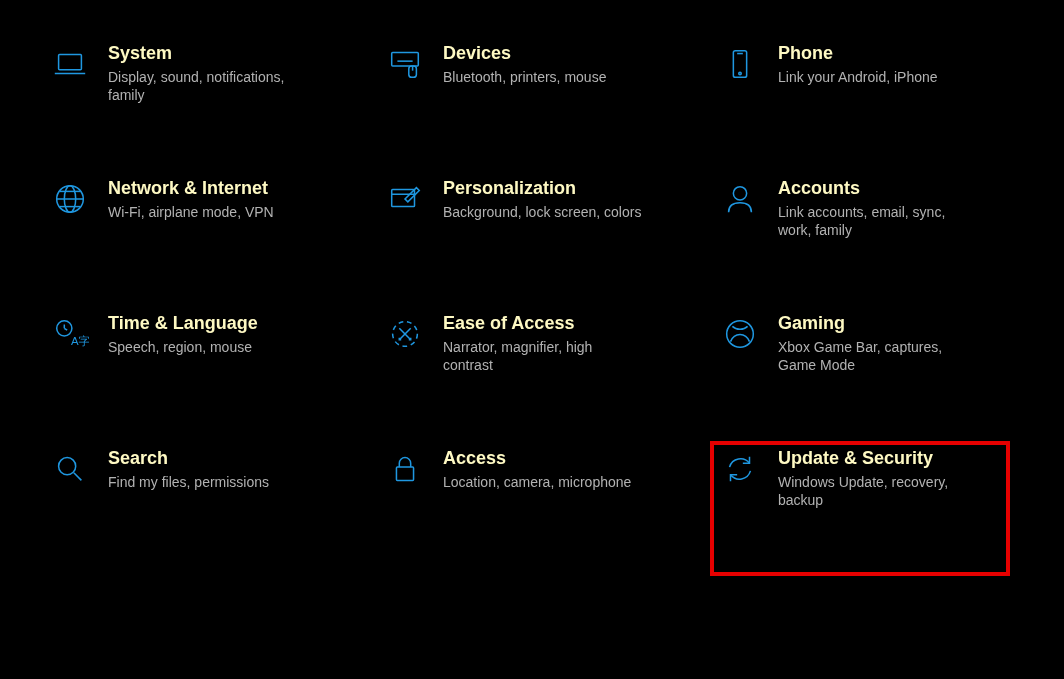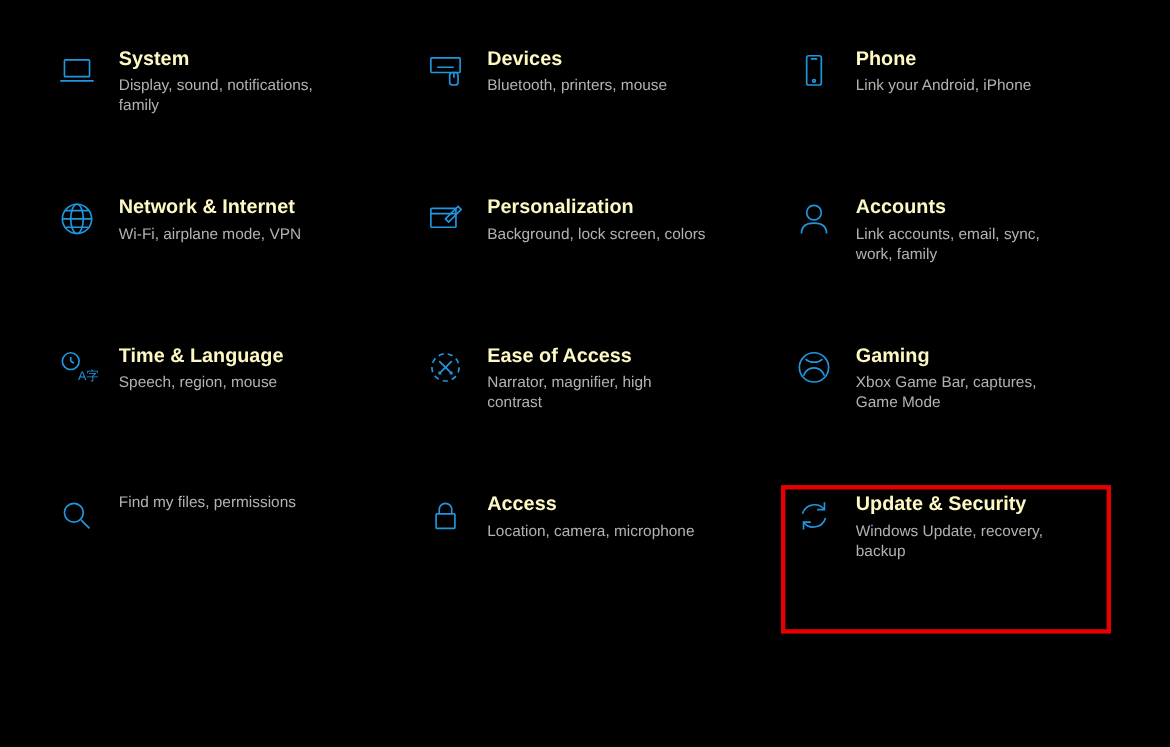--- a/index.html
+++ b/index.html
@@ -210,20 +210,21 @@
   </div>
 
   <div class="tile">
     <span class="icon">
       <svg viewBox="0 0 40 40">
           <circle cx="17" cy="17" r="9"></circle>
           <line x1="24" y1="24" x2="32" y2="32"></line>
         </svg>
     </span>
     <div class="text">
+      <div class="title">Search</div>
       <div class="subtitle">Find my files, permissions</div>
     </div>
   </div>
 
   <div class="tile">
     <span class="icon">
       <svg viewBox="0 0 40 40">
           <rect x="11" y="18" width="18" height="14" rx="1"></rect>
           <path d="M14 18 V14 a6 6 0 0 1 12 0 V18"></path>
         </svg>

